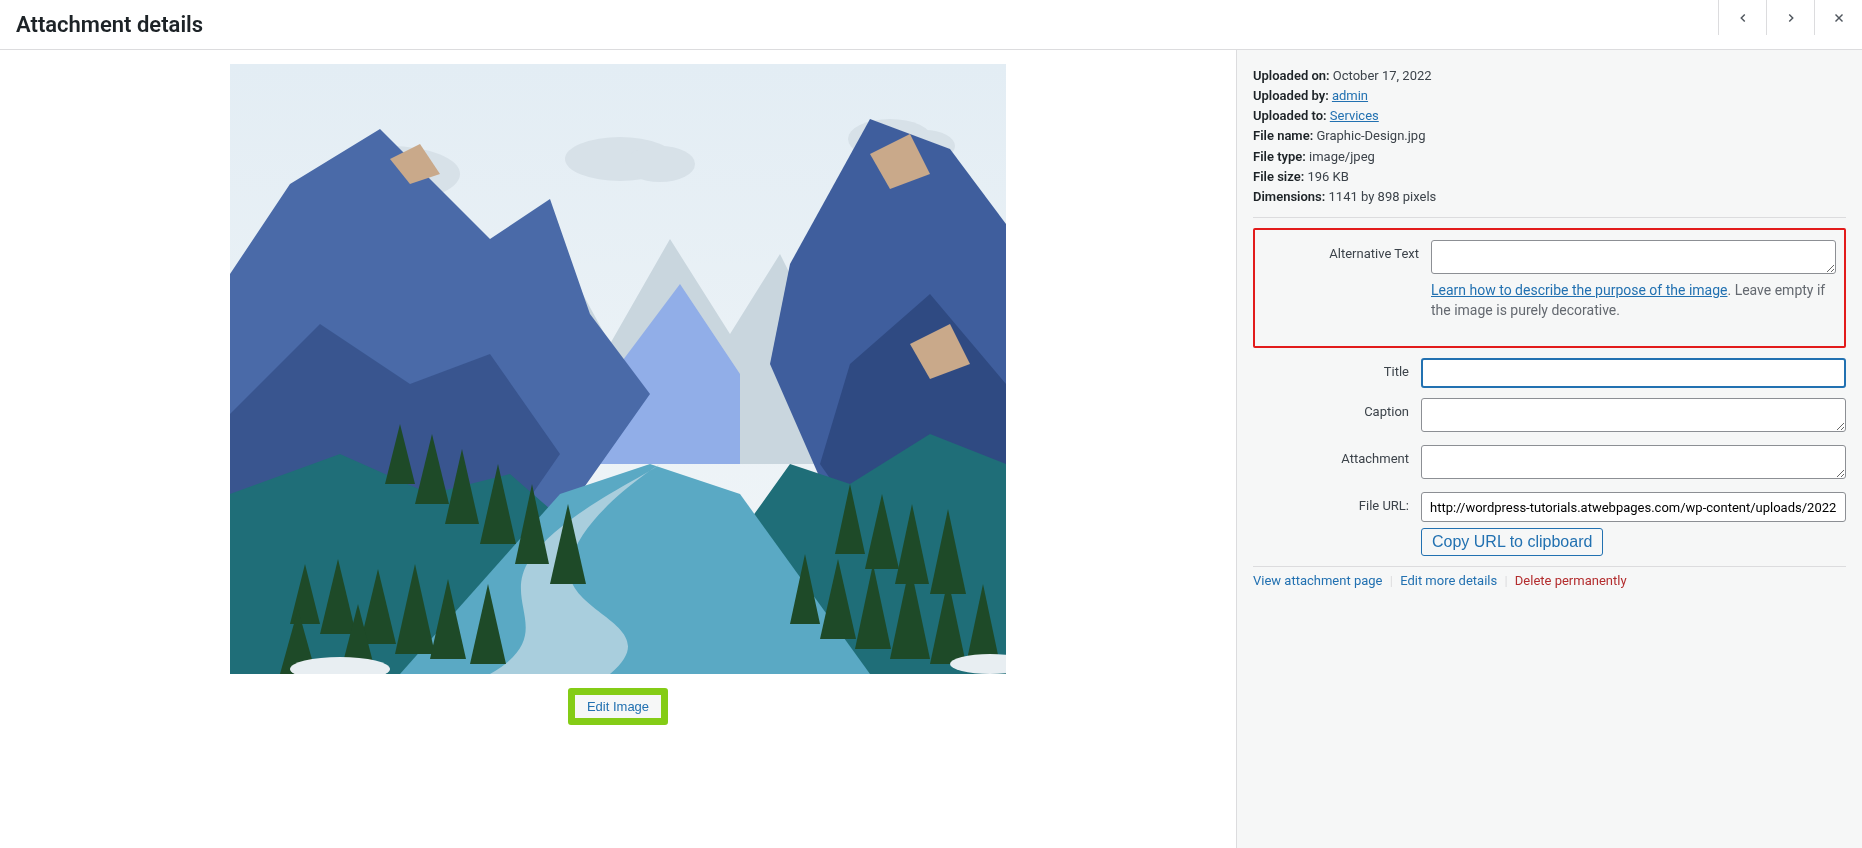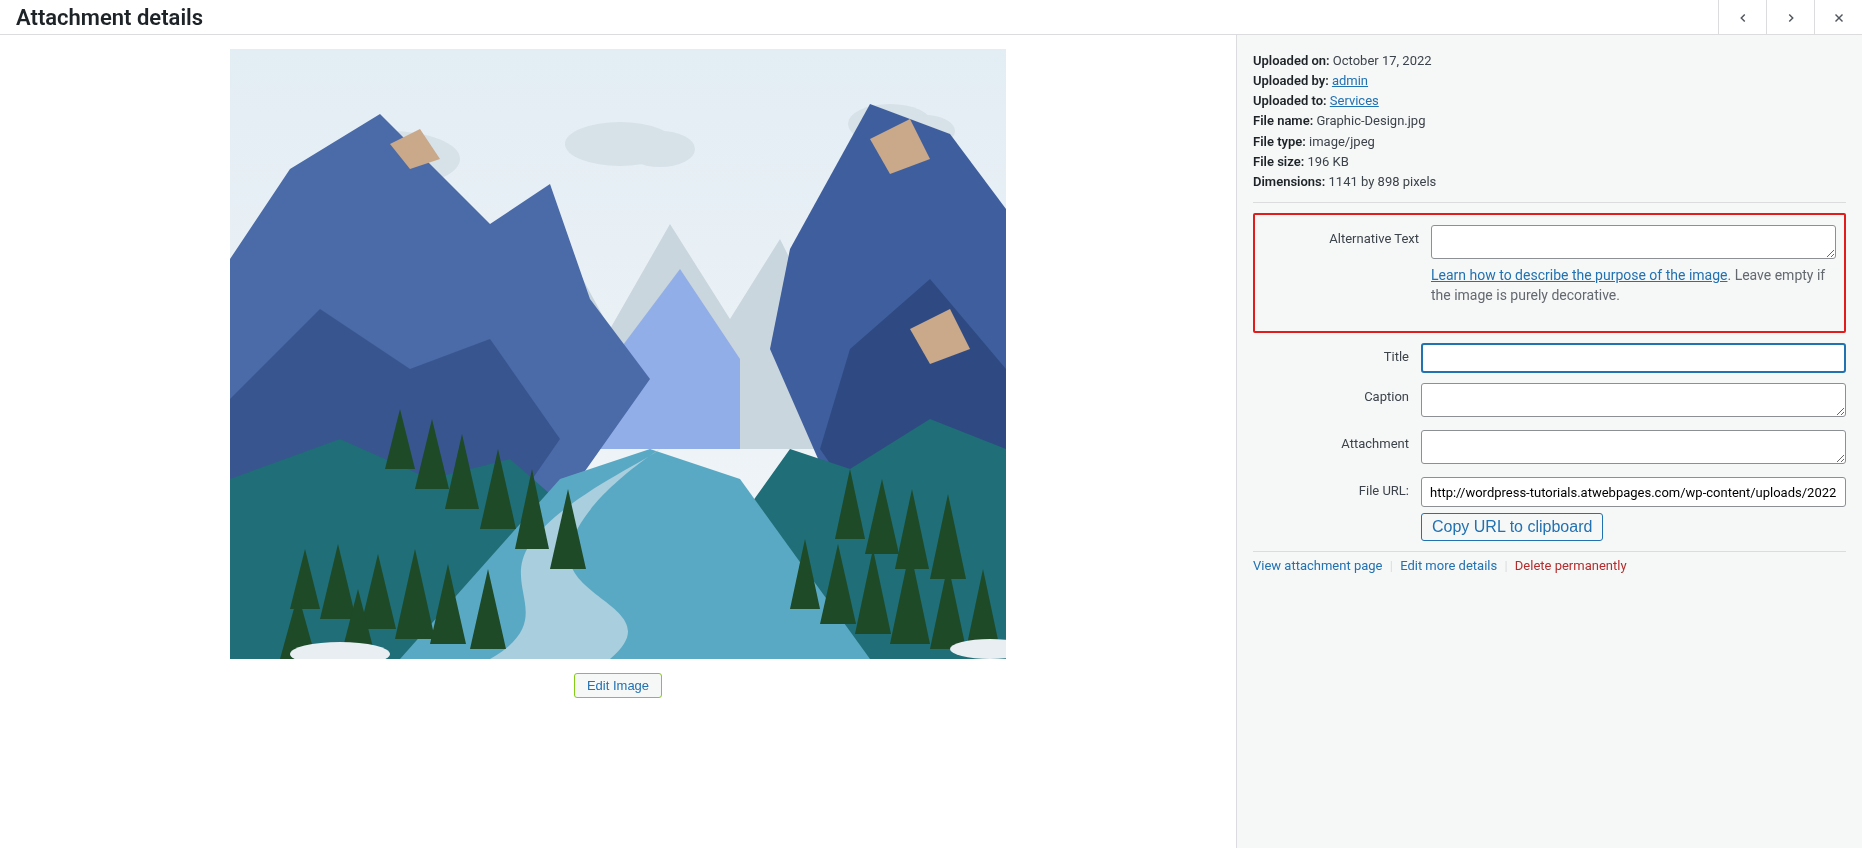--- a/index.html
+++ b/index.html
@@ -4,21 +4,21 @@
 <style>
   * { box-sizing: border-box; margin: 0; padding: 0; }
   body {
     font-family: -apple-system, BlinkMacSystemFont, "Segoe UI", Roboto, Oxygen-Sans, Ubuntu, Cantarell, "Helvetica Neue", sans-serif;
     font-size: 13px;
     color: #3c434a;
     background: #fff;
     width: 1862px;
   }
   .header {
-    height: 35px;
+    height: 50px;
     border-bottom: 1px solid #dcdcde;
     display: flex;
     align-items: center;
     padding-left: 16px;
     position: relative;
   }
   .header h1 {
     font-size: 22px;
     font-weight: 600;
     color: #1d2327;
@@ -53,21 +53,21 @@
   }
   .image-frame {
     width: 776px;
     height: 610px;
     overflow: hidden;
   }
   .image-frame svg { display: block; }
   .edit-btn {
     margin-top: 14px;
     padding: 4px 12px;
-    border: 1px solid #84cc16;
+    border: 7px solid #84cc16;
     color: #2271b1;
     background: #f6f7f7;
     border-radius: 3px;
     font-size: 13px;
     cursor: pointer;
   }
   .sidebar {
     width: 626px;
     background: #f6f7f7;
     border-left: 1px solid #dcdcde;

